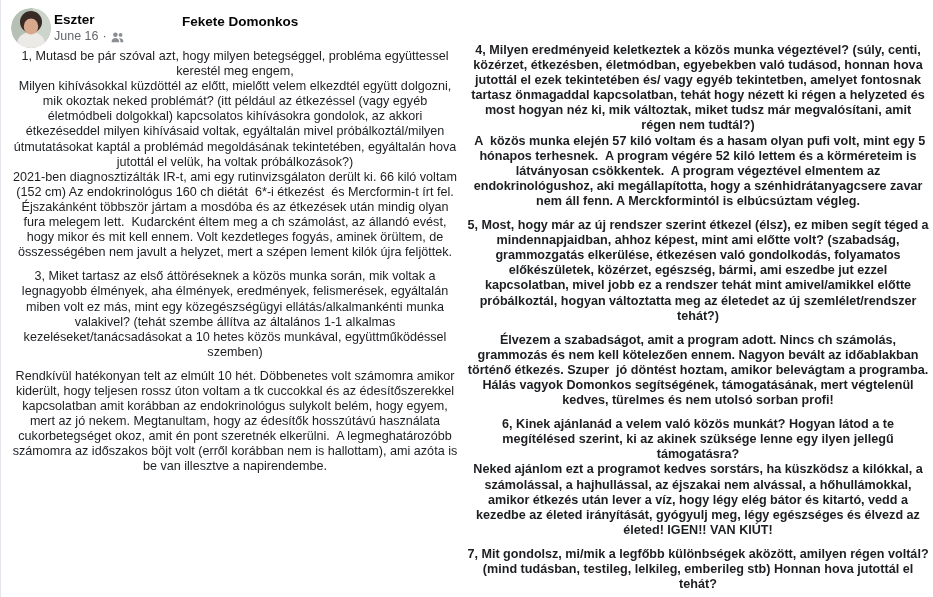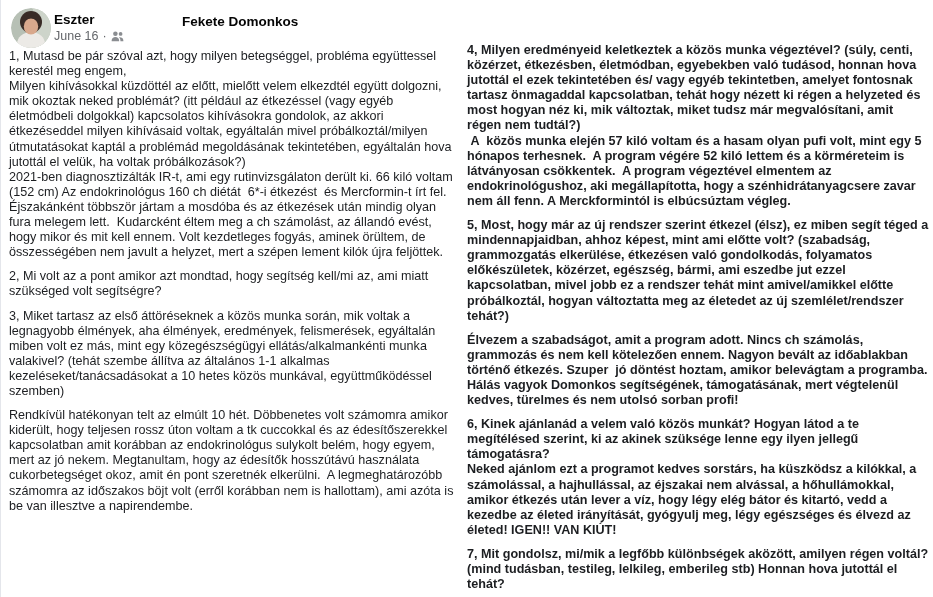--- a/index.html
+++ b/index.html
@@ -41,21 +41,21 @@
     left: 181px; top: 14px;
     font-size: 13.5px;
     font-weight: bold;
     color: #050505;
     cursor: pointer;
   }
   .meta-line {
     position: absolute;
     left: 53px; top: 29px;
     display: flex;
-    align-items: flex-start;
+    align-items: flex-end;
     gap: 4px;
     font-size: 12.5px;
     color: #65676b;
   }
   .meta-line .date { cursor: pointer; }
   .more-btn {
     position: absolute;
     right: 14px; top: 22px;
     display: flex;
     gap: 3px;
@@ -72,20 +72,21 @@
     position: absolute;
     font-size: 12.6px;
     line-height: 15.1px;
     color: #1c1e21;
   }
   .col-left  { left: 8px;   top: 49px; width: 452px; }
   .col-right { left: 466px; top: 43px; width: 462px; font-weight: bold; }
   .col p {
     margin: 0 0 9px 0;
     white-space: pre-wrap;
+    text-align: center;
   }
 </style>
 </head>
 <body>
 
 <div class="post-card">
 
   <div class="avatar">
     <svg width="40" height="40" viewBox="0 0 40 40">
       <defs>
@@ -124,21 +125,20 @@
     <span></span>
     <span></span>
     <span></span>
   </div>
 
   <div class="col col-left">
     <p>1, Mutasd be pár szóval azt, hogy milyen betegséggel, probléma együttessel kerestél meg engem,
 Milyen kihívásokkal küzdöttél az előtt, mielőtt velem elkezdtél együtt dolgozni, mik okoztak neked problémát? (itt például az étkezéssel (vagy egyéb életmódbeli dolgokkal) kapcsolatos kihívásokra gondolok, az akkori étkezéseddel milyen kihívásaid voltak, egyáltalán mivel próbálkoztál/milyen útmutatásokat kaptál a problémád megoldásának tekintetében, egyáltalán hova jutottál el velük, ha voltak próbálkozások?)
 2021-ben diagnosztizálták IR-t, ami egy rutinvizsgálaton derült ki. 66 kiló voltam (152 cm) Az endokrinológus 160 ch diétát  6*-i étkezést  és Mercformin-t írt fel.
 Éjszakánként többször jártam a mosdóba és az étkezések után mindig olyan fura melegem lett.  Kudarcként éltem meg a ch számolást, az állandó evést, hogy mikor és mit kell ennem. Volt kezdetleges fogyás, aminek örültem, de összességében nem javult a helyzet, mert a szépen lement kilók újra feljöttek.</p>
-    <p>2, Mi volt az a pont amikor azt mondtad, hogy segítség kell/mi az, ami miatt szükséged volt segítségre?</p>
     <p>3, Miket tartasz az első áttöréseknek a közös munka során, mik voltak a legnagyobb élmények, aha élmények, eredmények, felismerések, egyáltalán miben volt ez más, mint egy közegészségügyi ellátás/alkalmankénti munka valakivel? (tehát szembe állítva az általános 1-1 alkalmas kezeléseket/tanácsadásokat a 10 hetes közös munkával, együttműködéssel szemben)</p>
     <p>Rendkívül hatékonyan telt az elmúlt 10 hét. Döbbenetes volt számomra amikor kiderült, hogy teljesen rossz úton voltam a tk cuccokkal és az édesítőszerekkel kapcsolatban amit korábban az endokrinológus sulykolt belém, hogy egyem, mert az jó nekem. Megtanultam, hogy az édesítők hosszútávú használata cukorbetegséget okoz, amit én pont szeretnék elkerülni.  A legmeghatározóbb számomra az időszakos böjt volt (erről korábban nem is hallottam), ami azóta is be van illesztve a napirendembe.</p>
   </div>
 
   <div class="col col-right">
     <p>4, Milyen eredményeid keletkeztek a közös munka végeztével? (súly, centi, közérzet, étkezésben, életmódban, egyebekben való tudásod, honnan hova jutottál el ezek tekintetében és/ vagy egyéb tekintetben, amelyet fontosnak tartasz önmagaddal kapcsolatban, tehát hogy nézett ki régen a helyzeted és most hogyan néz ki, mik változtak, miket tudsz már megvalósítani, amit régen nem tudtál?)
  A  közös munka elején 57 kiló voltam és a hasam olyan pufi volt, mint egy 5 hónapos terhesnek.  A program végére 52 kiló lettem és a körméreteim is látványosan csökkentek.  A program végeztével elmentem az endokrinológushoz, aki megállapította, hogy a szénhidrátanyagcsere zavar nem áll fenn. A Merckformintól is elbúcsúztam végleg.</p>
     <p>5, Most, hogy már az új rendszer szerint étkezel (élsz), ez miben segít téged a mindennapjaidban, ahhoz képest, mint ami előtte volt? (szabadság, grammozgatás elkerülése, étkezésen való gondolkodás, folyamatos előkészületek, közérzet, egészség, bármi, ami eszedbe jut ezzel kapcsolatban, mivel jobb ez a rendszer tehát mint amivel/amikkel előtte próbálkoztál, hogyan változtatta meg az életedet az új szemlélet/rendszer tehát?)</p>
     <p>Élvezem a szabadságot, amit a program adott. Nincs ch számolás, grammozás és nem kell kötelezően ennem. Nagyon bevált az időablakban történő étkezés. Szuper  jó döntést hoztam, amikor belevágtam a programba. Hálás vagyok Domonkos segítségének, támogatásának, mert végtelenül kedves, türelmes és nem utolsó sorban profi!</p>
     <p>6, Kinek ajánlanád a velem való közös munkát? Hogyan látod a te megítélésed szerint, ki az akinek szüksége lenne egy ilyen jellegű támogatásra?

